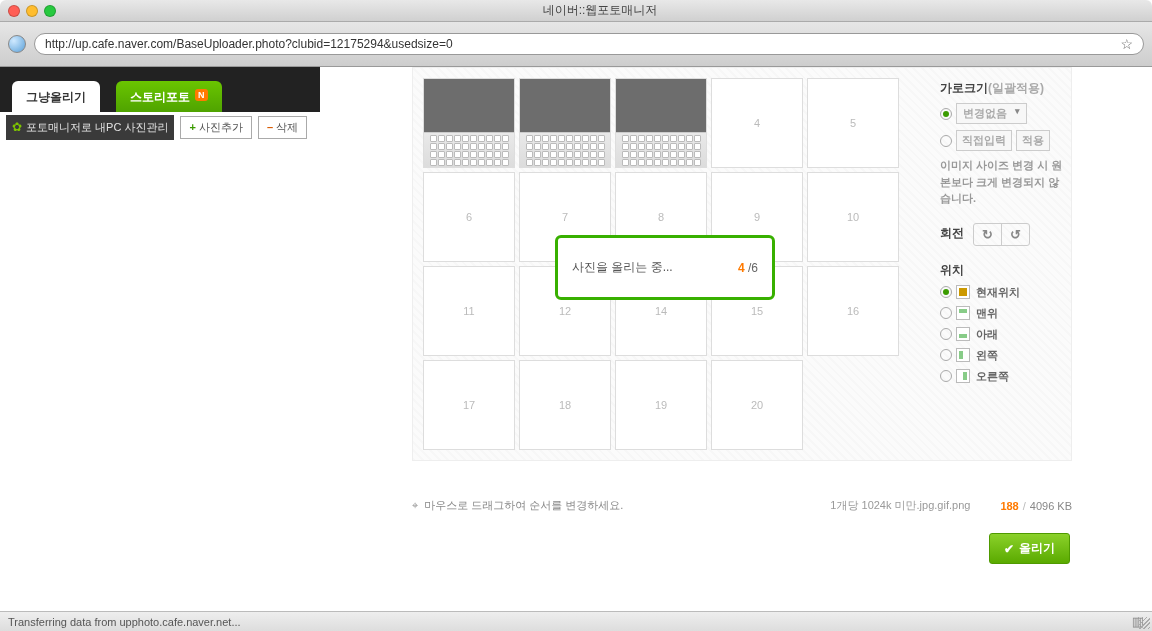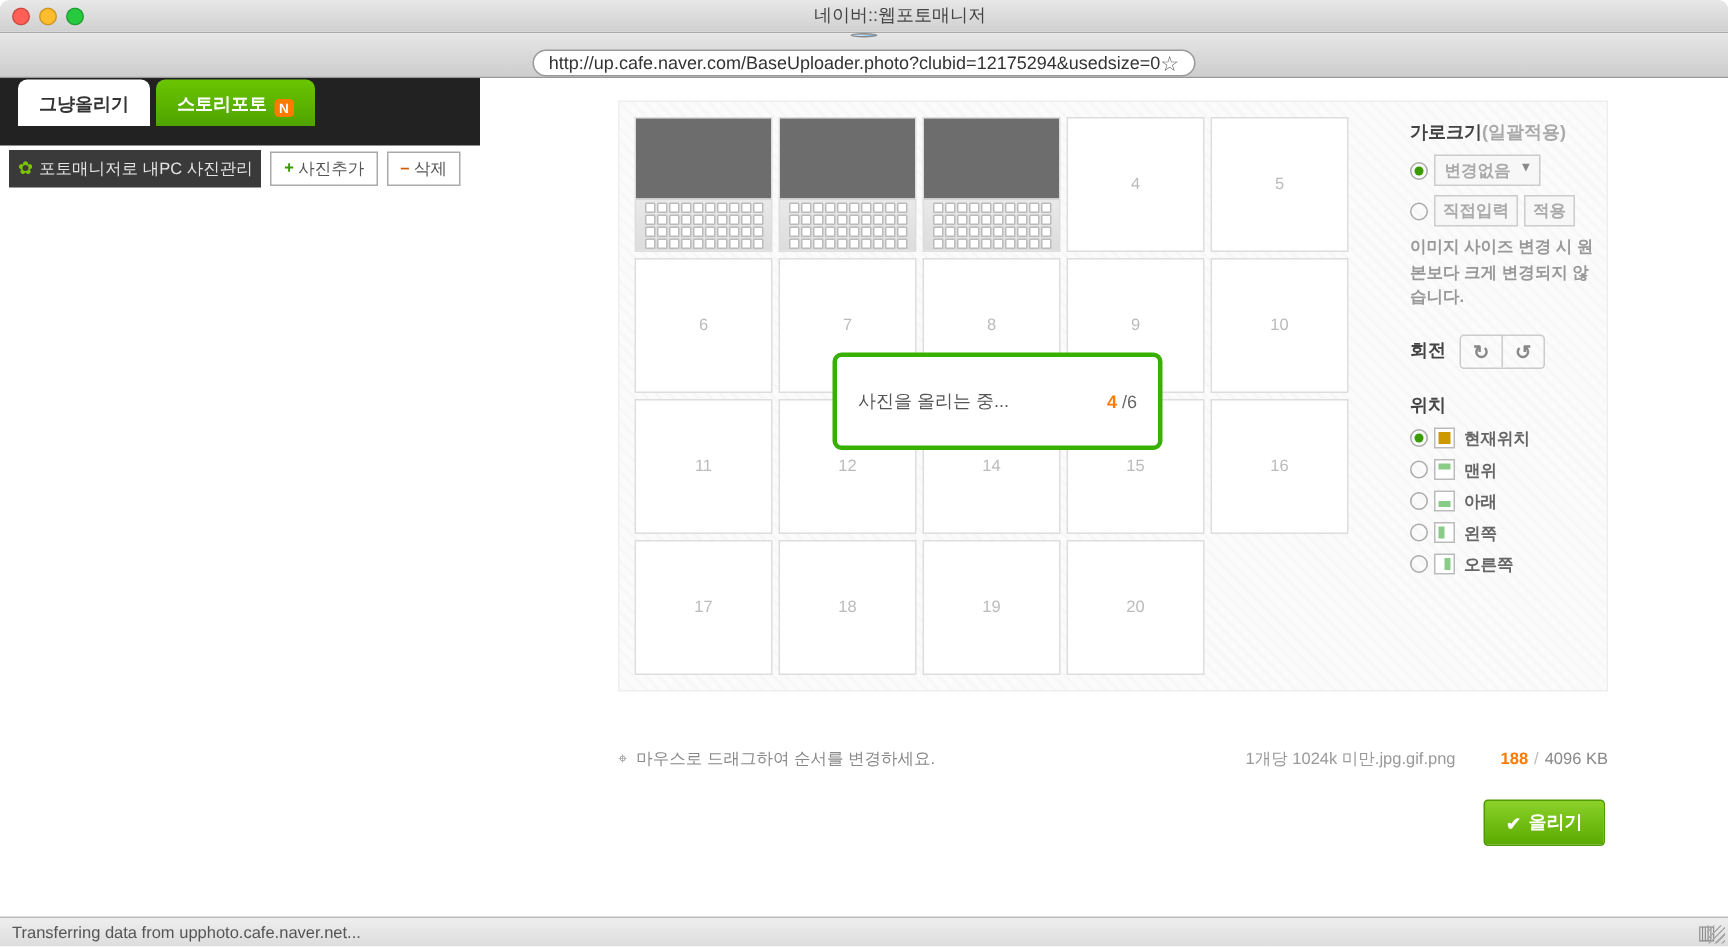--- a/index.html
+++ b/index.html
@@ -6,31 +6,31 @@
 body { background:#fff; font-size:11px; color:#555; width:1152px; height:631px; position:relative; overflow:hidden; }
 
 
 .titlebar { height:22px; background:linear-gradient(#e8e8e8,#d0d0d0); border-bottom:1px solid #aaa; display:flex; align-items:center; padding:0 8px; border-radius:6px 6px 0 0; }
 .traffic { display:flex; gap:6px; }
 .traffic span { width:12px; height:12px; border-radius:50%; display:inline-block; border:1px solid rgba(0,0,0,.2); }
 .red{background:#ff5f56}.yellow{background:#ffbd2e}.green{background:#27c93f}
 .titlebar-title { flex:1; text-align:center; color:#444; font-size:12px; }
 
 
-.urlbar { height:30px; background:linear-gradient(#e6e6e6,#cdcdcd); border-bottom:1px solid #999; display:flex; align-items:center; padding:0 8px; gap:8px;flex-direction:column;}
+.urlbar { height:45px; background:linear-gradient(#e6e6e6,#cdcdcd); border-bottom:1px solid #999; display:flex; align-items:center; padding:0 8px; gap:8px;}
 .globe { width:18px; height:18px; border-radius:50%; background:radial-gradient(circle at 30% 30%,#cfe9ff,#5aa0d8); border:1px solid #888;}
 .urlfield { flex:1; height:22px; background:#fff; border:1px solid #999; border-radius:11px; display:flex; align-items:center; padding:0 10px; font-size:12px; color:#333;}
 .urlfield .star{ margin-left:auto; color:#666; font-size:14px;}
 
 
 .darkstrip { height:45px; background:#222; width:320px; position:relative;}
-.tabbar { position:absolute; left:12px; bottom:13px; display:flex; gap:4px;}
+.tabbar { position:absolute; left:12px; bottom:0; display:flex; gap:16px;}
 .tab { padding:8px 14px 6px; border-radius:6px 6px 0 0; font-size:12px; font-weight:bold;}
 .tab.active { background:#fff; color:#333;}
-.tab.story { background:linear-gradient(#6ac500,#4fa300); color:#fff; display:flex; align-items:flex-end; gap:5px;}
+.tab.story { background:linear-gradient(#6ac500,#4fa300); color:#fff; display:flex; align-items:flex-start; gap:5px;}
 .tab.story .nbadge{ background:#ff7a00; color:#fff; font-size:9px; border-radius:3px; padding:0 3px; line-height:12px;}
 
 
 .subbar { height:30px; display:flex; align-items:center; padding:0 6px; gap:6px; width:320px; border-bottom:0;}
 .subbar .mgr { background:#3a3a3a; color:#e3e3e3; font-size:11px; padding:5px 6px; display:flex; align-items:center; gap:4px;}
 .subbar .mgr .gear{color:#7ec500;font-size:12px;}
 .btnbox { border:1px solid #aaa; background:#fff; padding:3px 8px; font-size:11px; display:flex; align-items:center; gap:3px;}
 .plus{color:#3a9b00;font-weight:bold;}
 .minus{color:#d85a00;font-weight:bold;}
 

